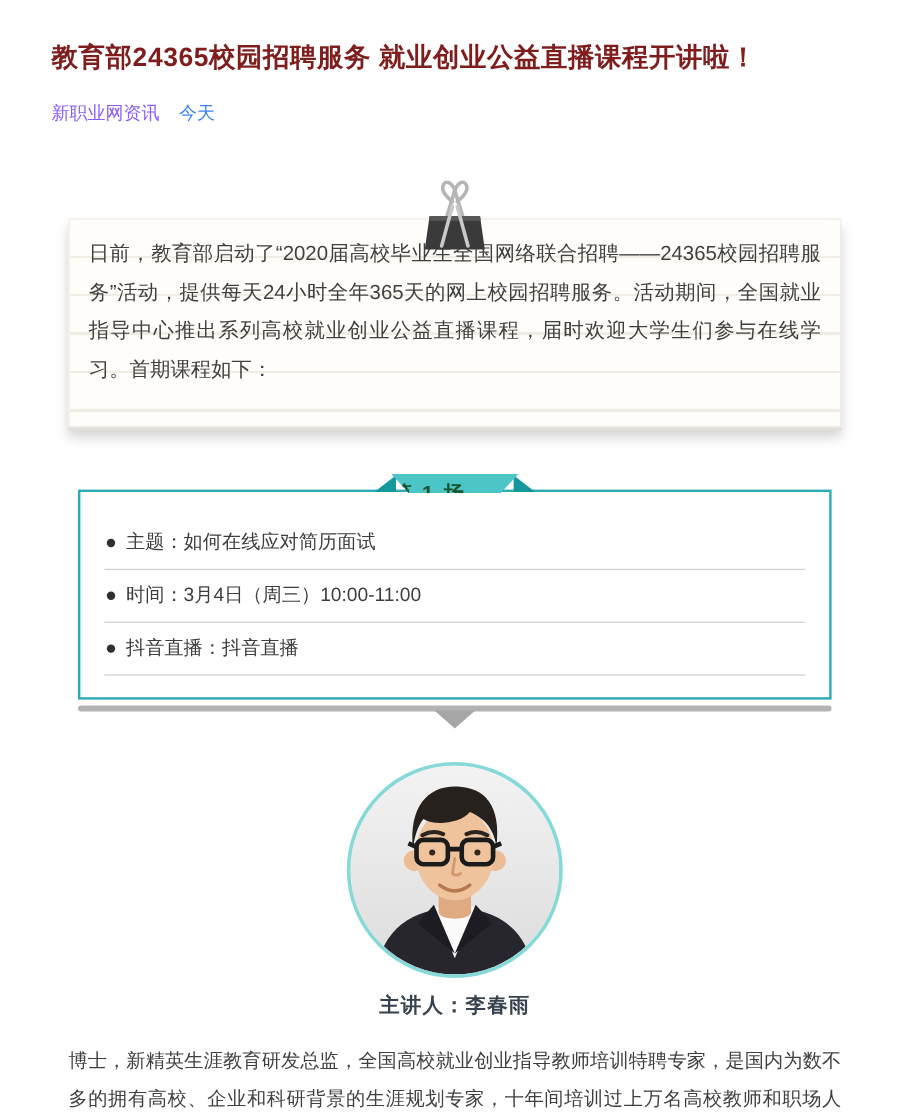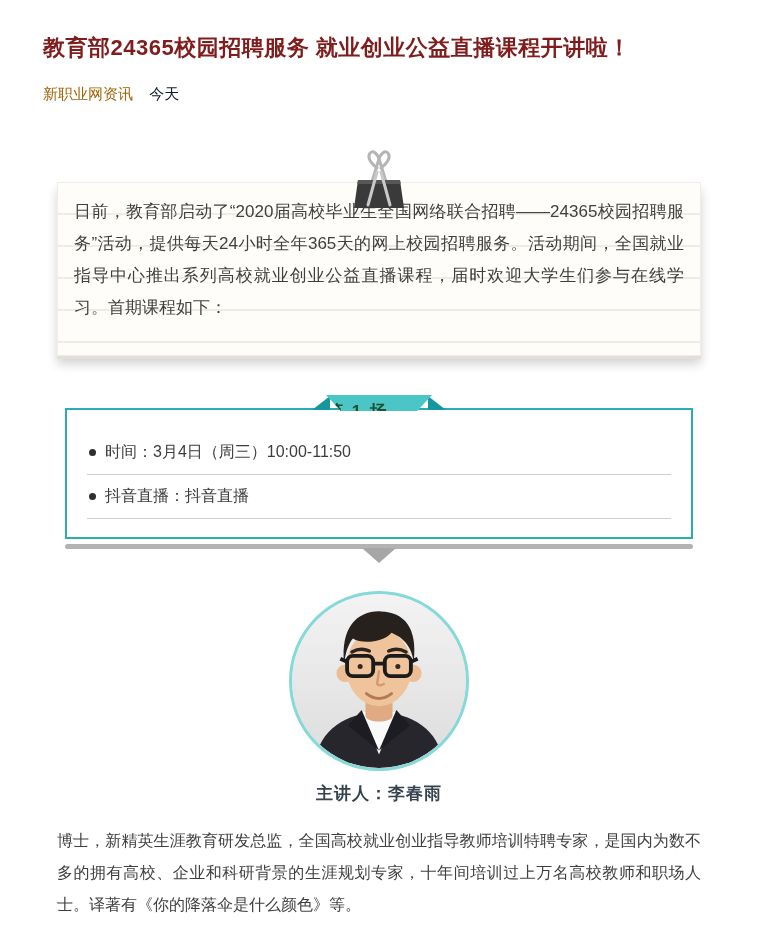--- a/index.html
+++ b/index.html
@@ -14,22 +14,22 @@
   
   .title {
     margin: 0 43px;
     font-size: 22px;
     line-height: 30px;
     font-weight: 700;
     color: #7f1d1d;
     letter-spacing: 0.5px;
   }
   .byline { margin: 22px 43px 0; font-size: 15px; }
-  .source { color: #a16207; cursor: pointer; }
-  .date { color: #0f172a; margin-left: 12px; font-family: Liberation Serif, serif; }
+  .source { color: #8b5cf6; cursor: pointer; }
+  .date { color: #3b82f6; margin-left: 12px; font-family: Liberation Serif, serif; }
 
   
   .note-wrap { position: relative; margin: 78px 57px 0; }
   .clip-icon {
     position: absolute;
     top: -40px;
     left: 50%;
     transform: translateX(-50%);
     width: 72px; height: 72px;
     z-index: 2;
@@ -183,21 +183,25 @@
 
   <div class="session-box">
     <div class="ribbon">
       <span class="ribbon-fold-left"></span>
       <span class="ribbon-fold-right"></span>
       <div class="ribbon-main">第 1 场</div>
     </div>
     <ul class="session-list">
       <li class="session-item">
         <span class="bullet"></span>
-        <span>时间：3月4日（周三）10:00-11:50</span>
+        <span>主题：如何在线应对简历面试</span>
+      </li>
+      <li class="session-item">
+        <span class="bullet"></span>
+        <span>时间：3月4日（周三）10:00-11:00</span>
       </li>
       <li class="session-item">
         <span class="bullet"></span>
         <span>抖音直播：抖音直播</span>
       </li>
     </ul>
   </div>
 
   <div class="divider divider-down">
     <div class="divider-bar"></div>

